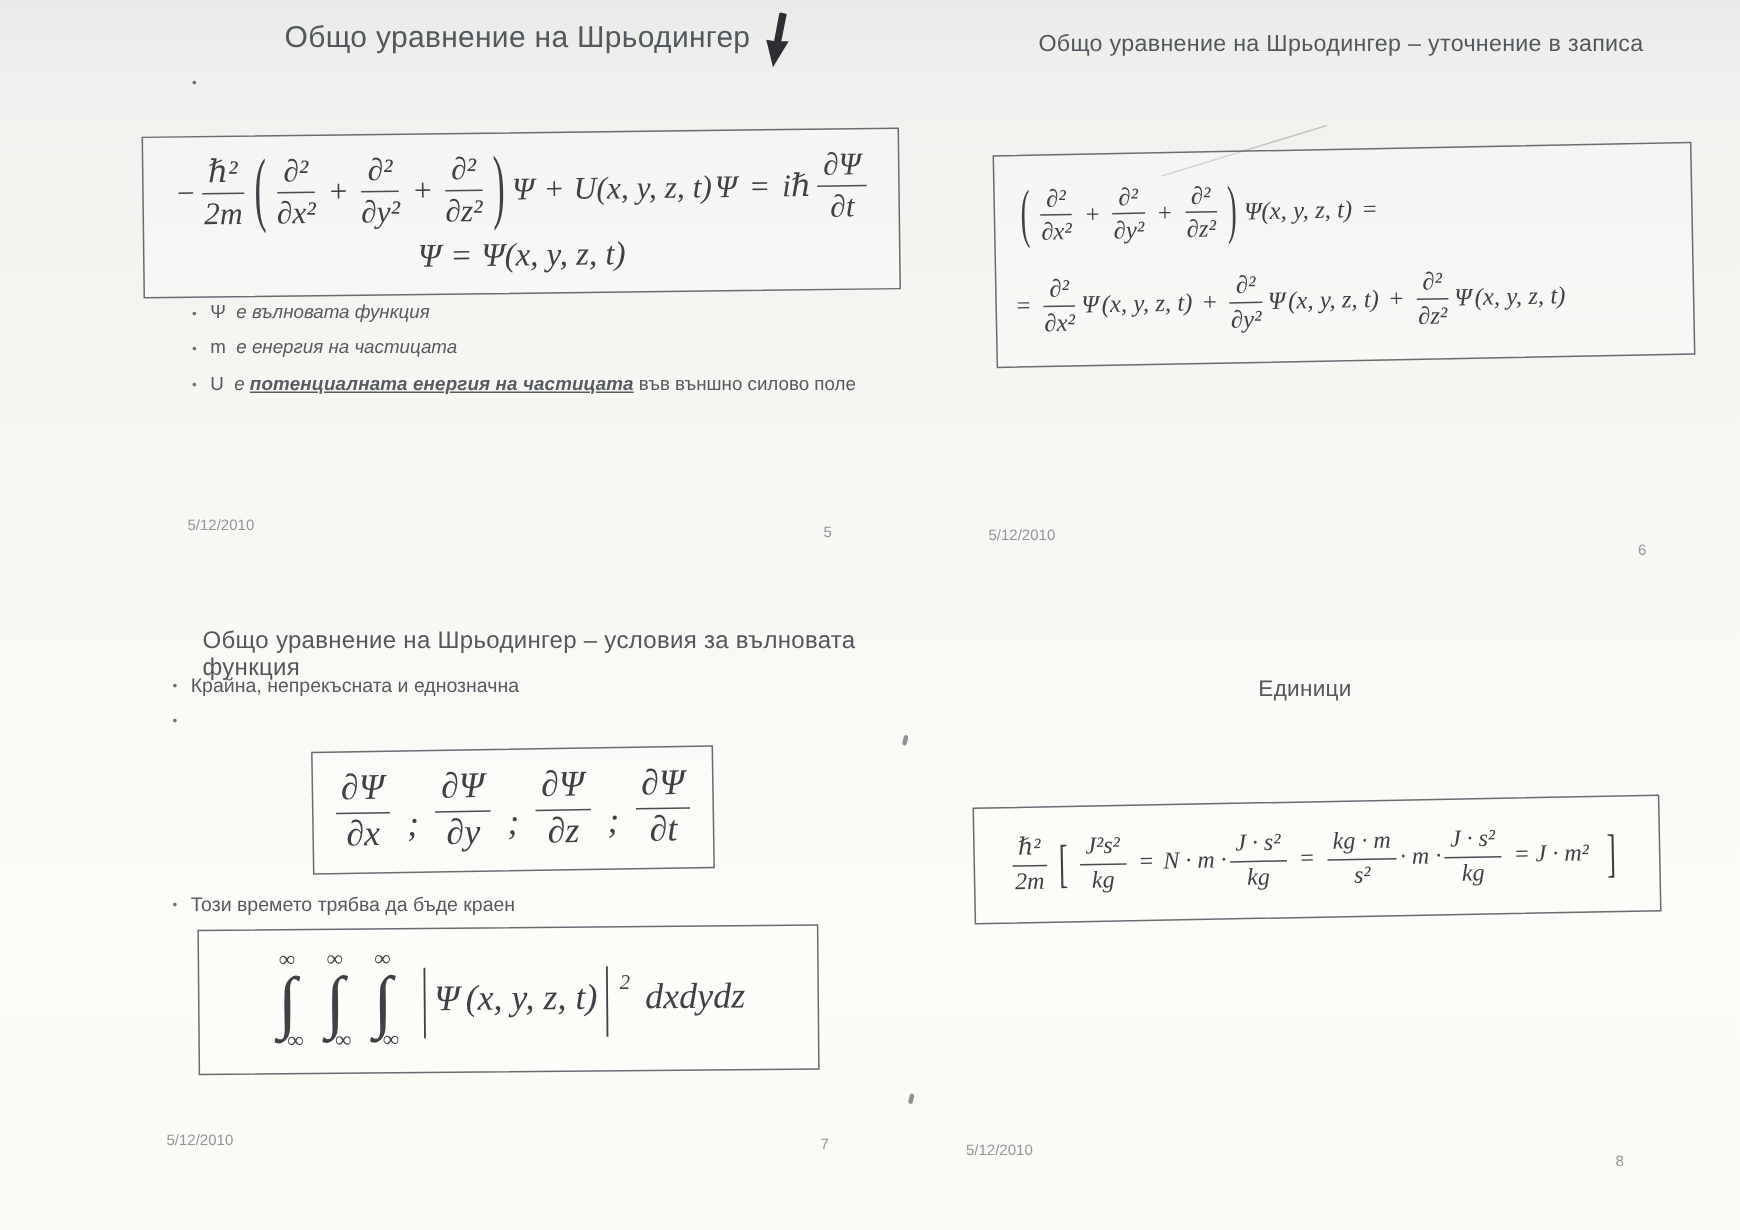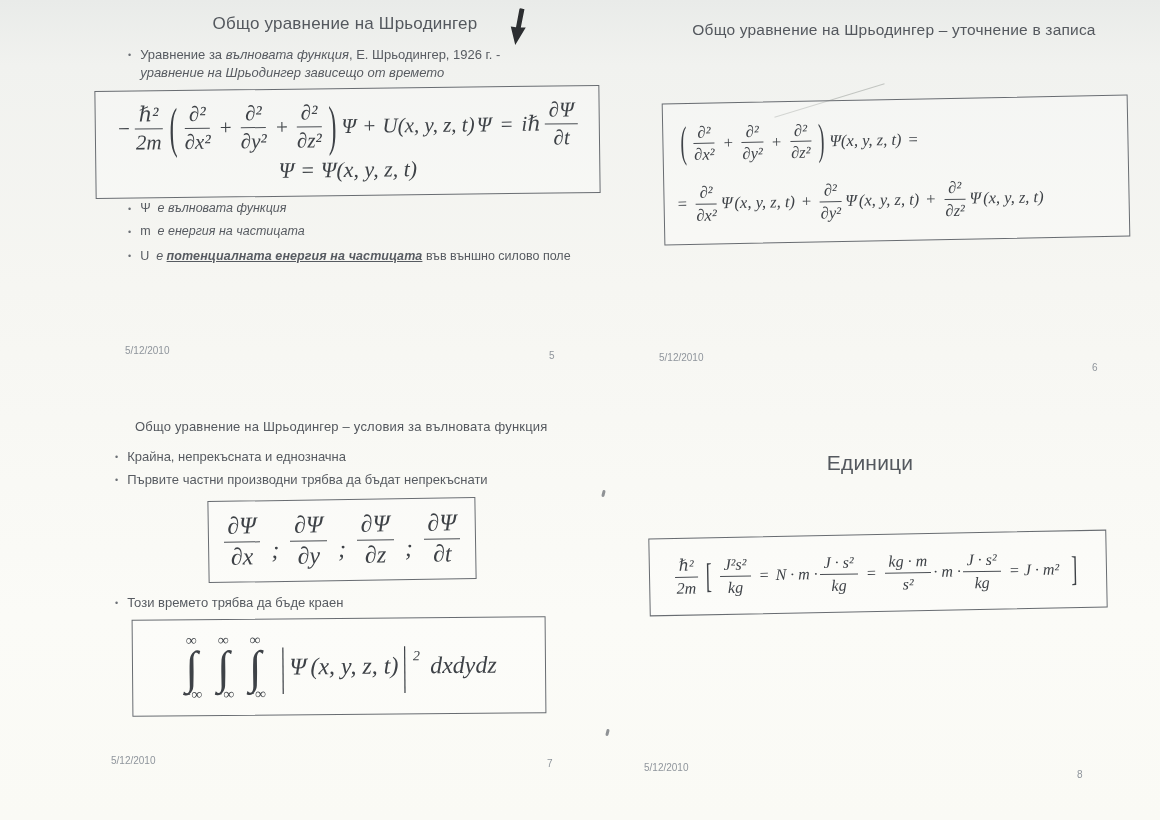--- a/index.html
+++ b/index.html
@@ -39,34 +39,30 @@
   .artifact{height:1px;background:#c2c5c1;transform:rotate(-17deg);}
   .speck{width:3px;height:7px;background:#74787d;border-radius:2px;transform:rotate(14deg);opacity:.8;}
   b i, i b{letter-spacing:.1px;text-decoration:underline;}
 </style>
 </head>
 <body>
 
 <div class="scan">
 
   <section>
-    <div class="abs s-title center" style="left:130px;top:14px;width:430px;font-size:17px;">Общо уравнение на Шрьодингер</div>
+    <div class="abs s-title center" style="left:130px;top:14px;width:430px;font-size:20px;">Общо уравнение на Шрьодингер</div>
 
     <div class="abs" style="left:506px;top:7px;transform:rotate(7deg);">
       <svg width="22" height="40" viewBox="0 0 22 40">
           <path d="M12 1 L16 1.5 L14.6 20 L19.5 19.4 L11.2 38 L4.5 20.2 L9.8 20.5 L11 1.6 Z" fill="#2c2e31"></path>
         </svg>
     </div>
 
     <div class="abs bul" style="left:128px;top:46px;width:462px;font-size:13px;line-height:1.35;">
       <span class="blt">•</span>
-      <span>
-        <span>Уравнение за </span><i>вълновата функция</i><span>, Е. Шрьодингер, 1926 г. -</span><br>
-        <i>уравнение на Шрьодингер зависещо от времето</i>
-      </span>
     </div>
 
     <div class="abs eqbox" style="left:95px;top:88px;width:503px;height:106px;font-size:21px;transform:rotate(-0.7deg);">
       <div class="eqline">
         <span class="tight">−</span>
         <span class="frac">
             <span class="num">ℏ²</span>
             <span class="den">2m</span>
           </span>
         <span class="paren">(</span>
@@ -172,29 +168,28 @@
         <span class="tight">Ψ</span>
         <span>(x, y, z, t)</span>
       </div>
     </div>
 
     <div class="abs foot" style="left:659px;top:352px;">5/12/2010</div>
     <div class="abs foot" style="left:1092px;top:362px;">6</div>
   </section>
 
   <section>
-    <div class="abs s-title" style="left:135px;top:419px;width:460px;font-size:13px;">Общо уравнение на Шрьодингер – условия за вълновата функция</div>
+    <div class="abs s-title" style="left:135px;top:419px;width:460px;font-size:16px;">Общо уравнение на Шрьодингер – условия за вълновата функция</div>
 
     <div class="abs bul" style="left:115px;top:449px;width:460px;font-size:13px;">
       <span class="blt">•</span>
       <span>Крайна, непрекъсната и еднозначна</span>
     </div>
     <div class="abs bul" style="left:115px;top:472px;width:470px;font-size:13px;">
       <span class="blt">•</span>
-      <span>Първите частни производни трябва да бъдат непрекъснати</span>
     </div>
 
     <div class="abs eqbox" style="left:208px;top:499px;width:266px;height:80px;font-size:24px;transform:rotate(-0.9deg);">
       <div class="eqline">
         <span class="frac">
             <span class="num">∂Ψ</span>
             <span class="den">∂x</span>
           </span>
         <span class="semi">;</span>
         <span class="frac">
@@ -243,21 +238,21 @@
         <span class="sq">2</span>
         <span class="dif">dxdydz</span>
       </div>
     </div>
 
     <div class="abs foot" style="left:111px;top:755px;">5/12/2010</div>
     <div class="abs foot" style="left:547px;top:758px;">7</div>
   </section>
 
   <section>
-    <div class="abs s-title center" style="left:790px;top:451px;width:160px;font-size:21px;">Единици</div>
+    <div class="abs s-title center" style="left:790px;top:451px;width:160px;font-size:15px;">Единици</div>
 
     <div class="abs eqbox" style="left:649px;top:534px;width:456px;height:76px;font-size:16px;transform:rotate(-1.1deg);">
       <div class="eqline">
         <span class="frac">
             <span class="num">ℏ²</span>
             <span class="den">2m</span>
           </span>
         <span class="brk">[</span>
         <span class="frac">
             <span class="num">J²s²</span>

